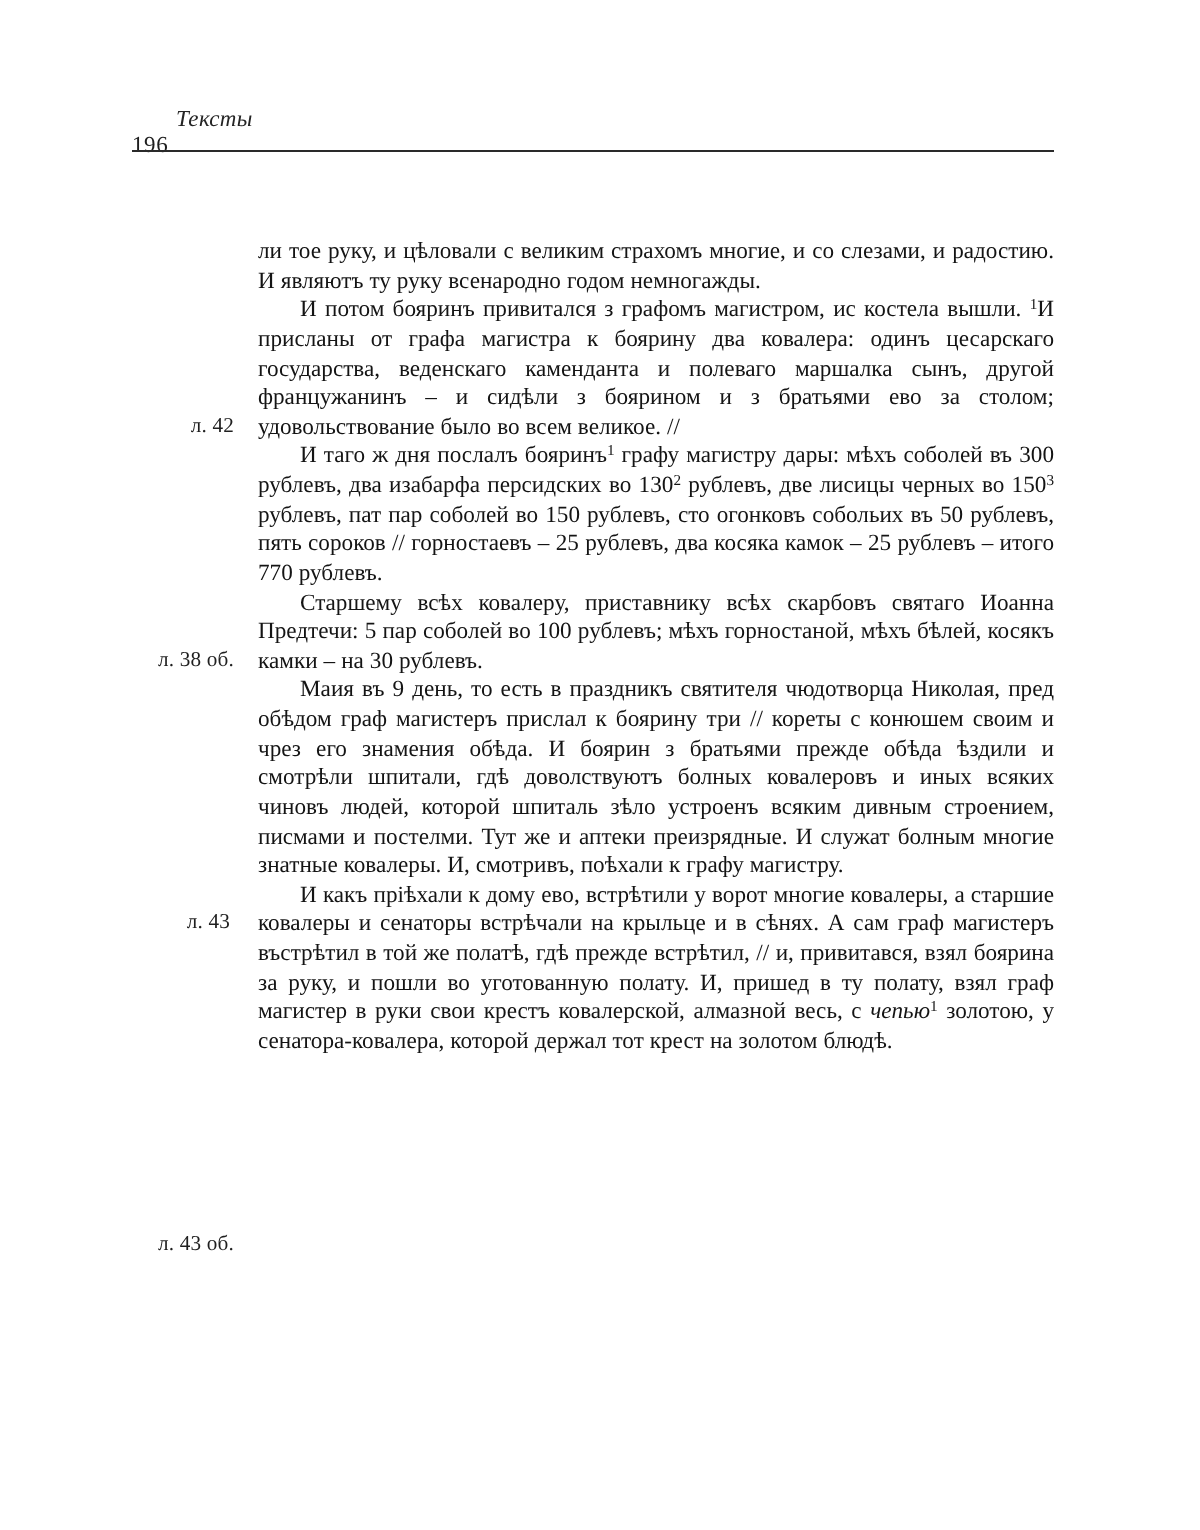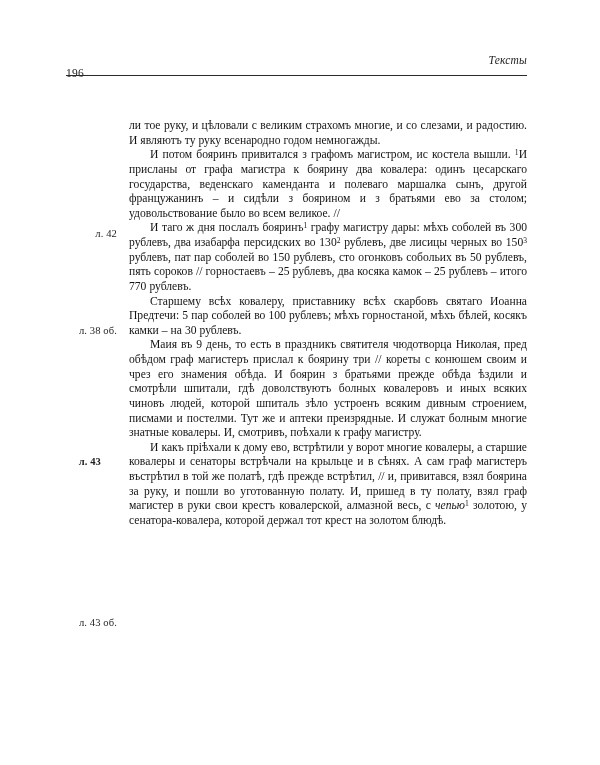--- a/index.html
+++ b/index.html
@@ -39,21 +39,21 @@
     font-size: 11.5px;
     letter-spacing: 0.3px;
     color: #1f1f1f;
     margin-top: 13px;
   }
   .head-title {
     position: absolute;
     left: 0;
     top: 0;
     width: 461px;
-    text-align: right;
+    text-align: left;
     font-style: italic;
     font-size: 11.5px;
     color: #242424;
     letter-spacing: 0.2px;
     padding-left: 22px;
     box-sizing: border-box;
   }
   .head-rule {
     position: absolute;
     left: 66px;
@@ -120,23 +120,23 @@
 
 <div class="page">
 
   <div class="running-head">
     <span class="folio-number">196</span>
     <span class="head-title">Тексты</span>
   </div>
   <div class="head-rule"></div>
 
   <div class="margin-notes">
-      <div class="margin-note mn-right" style="top: 208px; right: 12px; margin-top: 20px;">л. 42</div>
+      <div class="margin-note mn-right" style="top: 208px; right: 12px;">л. 42</div>
       <div class="margin-note mn-right" style="top: 325px; right: 12px;">л. 38 об.</div>
-      <div class="margin-note mn-right" style="top: 456px; right: 28px; font-weight: bold;">л. 43</div>
+      <div class="margin-note mn-right" style="top: 456px; right: 14px;">л. 43</div>
       <div class="margin-note mn-right" style="top: 617px; right: 12px;">л. 43 об.</div>
     </div>
 
   <div class="text-column">
       <p class="para noindent"><span>ли тое руку, и цѣловали с великим страхомъ многие, и со слезами, и радостию. И являютъ ту руку всенародно годом немногажды.</span></p>
       <p class="para"><span>И потом бояринъ привитался з графомъ магистром, ис костела вышли. </span><sup>1</sup><span>И присланы от графа магистра к боярину два ковалера: одинъ цесарскаго государства, веденскаго каменданта и полеваго маршалка сынъ, другой францужанинъ – и сидѣли з боярином и з братьями ево за столом; удовольствование было во всем великое. //</span></p>
       <p class="para"><span>И таго ж дня послалъ бояринъ</span><sup>1</sup><span> графу магистру дары: мѣхъ соболей въ 300 рублевъ, два изабарфа персидских во 130</span><sup>2</sup><span> рублевъ, две лисицы черных во 150</span><sup>3</sup><span> рублевъ, пат пар соболей во 150 рублевъ, сто огонковъ собольих въ 50 рублевъ, пять сороков // горностаевъ – 25 рублевъ, два косяка камок – 25 рублевъ – итого 770 рублевъ.</span></p>
       <p class="para"><span>Старшему всѣх ковалеру, приставнику всѣх скарбовъ святаго Иоанна Предтечи: 5 пар соболей во 100 рублевъ; мѣхъ горностаной, мѣхъ бѣлей, косякъ камки – на 30 рублевъ.</span></p>
       <p class="para"><span>Маия въ 9 день, то есть в праздникъ святителя чюдотворца Николая, пред обѣдом граф магистеръ прислал к боярину три // кореты с конюшем своим и чрез его знамения обѣда. И боярин з братьями прежде обѣда ѣздили и смотрѣли шпитали, гдѣ доволствуютъ болных ковалеровъ и иных всяких чиновъ людей, которой шпиталь зѣло устроенъ всяким дивным строением, писмами и постелми. Тут же и аптеки преизрядные. И служат болным многие знатные ковалеры. И, смотривъ, поѣхали к графу магистру.</span></p>
       <p class="para"><span>И какъ прiѣхали к дому ево, встрѣтили у ворот многие ковалеры, а старшие ковалеры и сенаторы встрѣчали на крыльце и в сѣнях. А сам граф магистеръ въстрѣтил в той же полатѣ, гдѣ прежде встрѣтил, // и, привитався, взял боярина за руку, и пошли во уготованную полату. И, пришед в ту полату, взял граф магистер в руки свои крестъ ковалерской, алмазной весь, с </span><i>чепью</i><sup>1</sup><span> золотою, у сенатора-ковалера, которой держал тот крест на золотом блюдѣ.</span></p>

